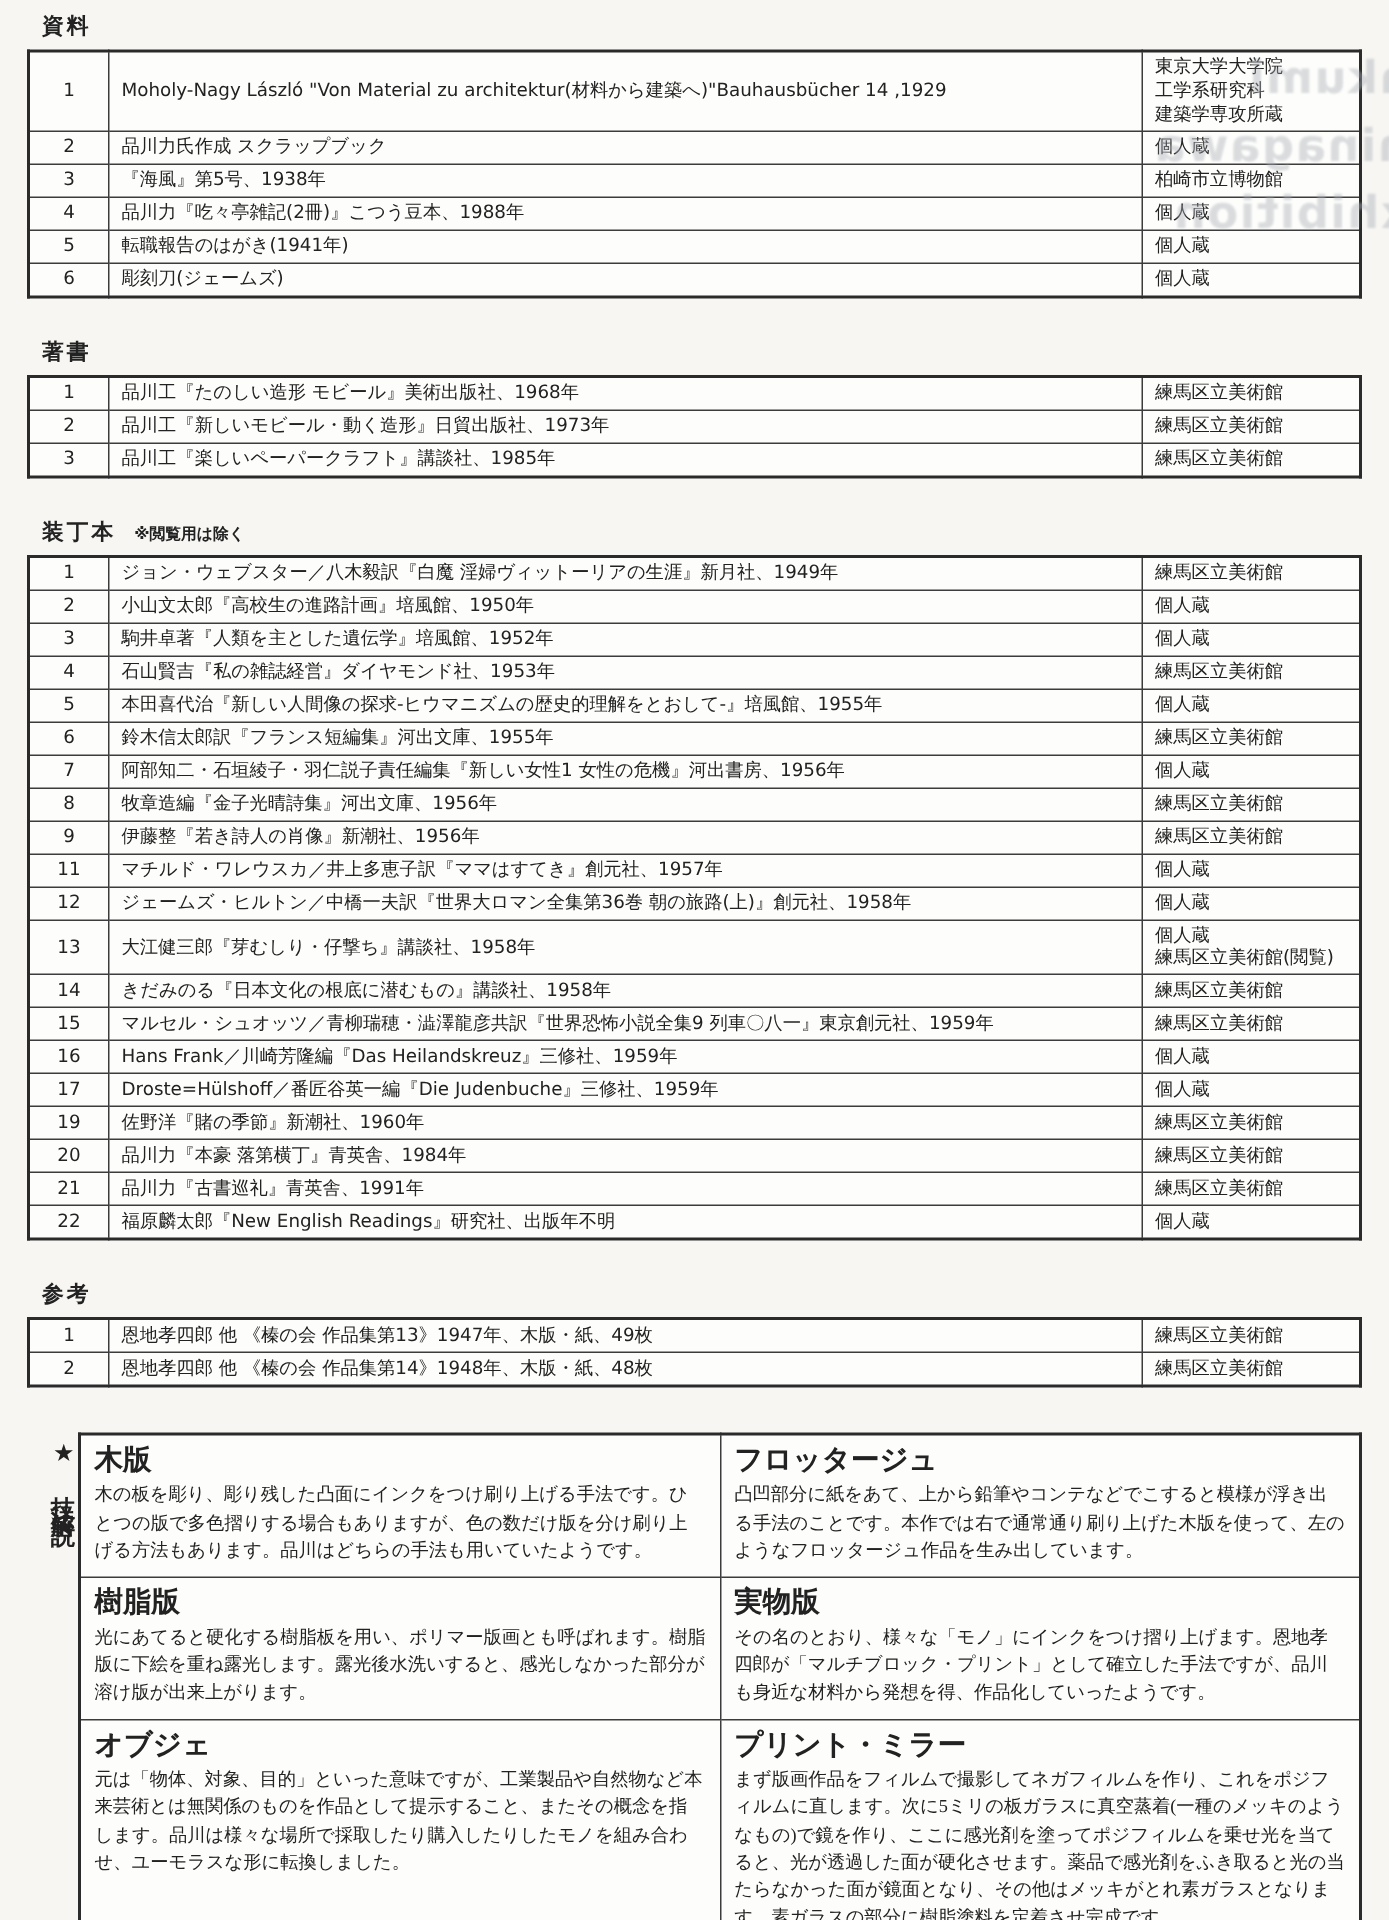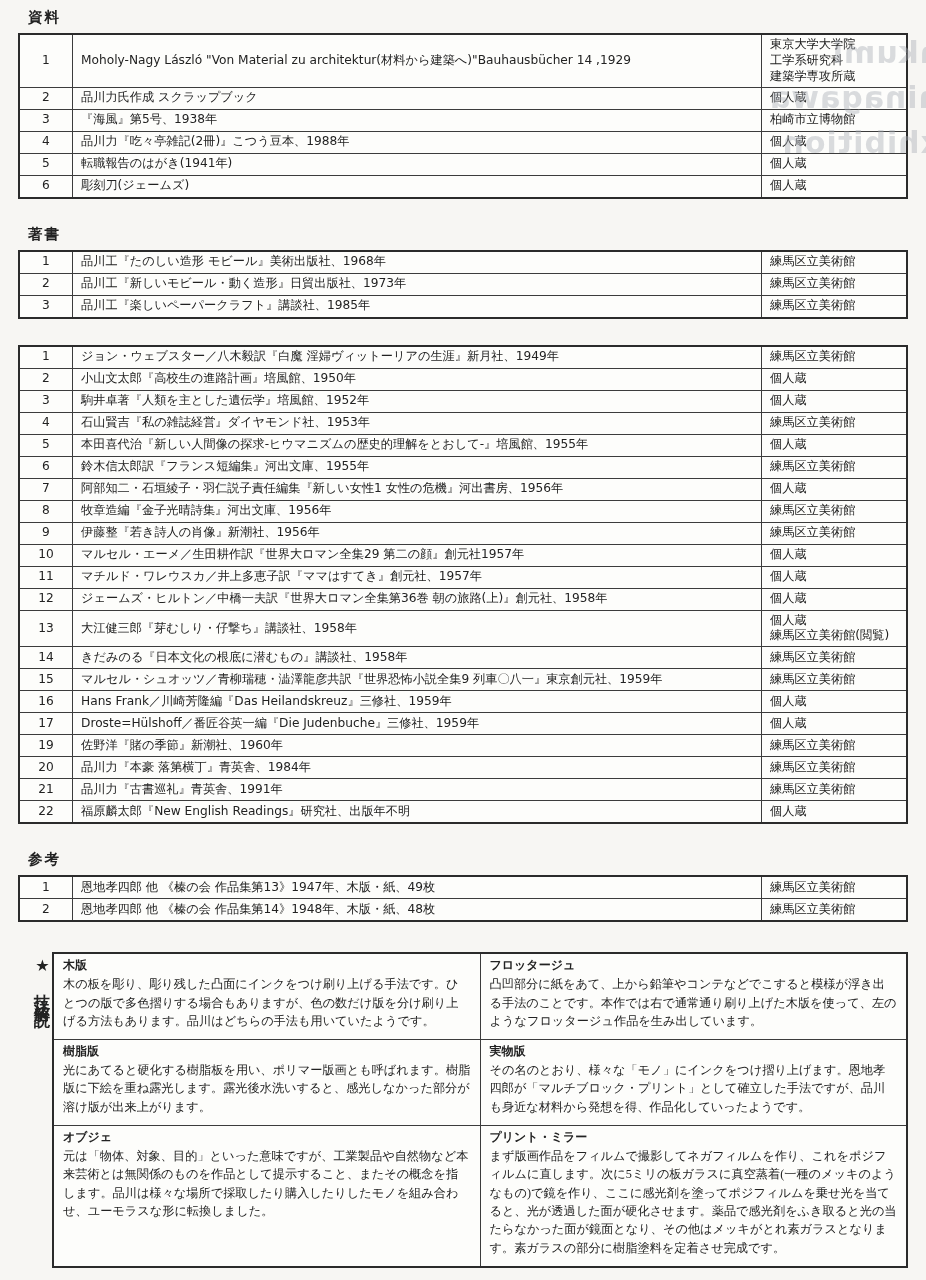--- a/index.html
+++ b/index.html
@@ -81,21 +81,21 @@
     background:#fdfdfb;
   }
   table.tech td{
     width:50%;
     border:1px solid #3c3c3c;
     vertical-align:top;
     padding:3px 9px 9px 9px;
   }
   table.tech h3{
     margin:0;
-    font-size:12px;
+    font-size:19px;
     font-weight:bold;
   }
   table.tech p{
     margin:1px 0 0 0;
     font-size:12.2px;
     line-height:1.5;
     font-family:Liberation Serif, serif;
   }
 </style>
 </head>
@@ -175,20 +175,23 @@
           <tr>
             <td class="num">3</td>
             <td class="txt">品川工『楽しいペーパークラフト』講談社、1985年</td>
             <td class="own">練馬区立美術館</td>
           </tr>
         </tbody>
     </table>
   </section>
 
   <section class="sec">
+    <h2 class="sec-title">
+      <span>装丁本</span><span class="sec-note">※閲覧用は除く</span>
+    </h2>
     <table class="list">
       <tbody>
 
           <tr>
             <td class="num">1</td>
             <td class="txt">ジョン・ウェブスター／八木毅訳『白魔 淫婦ヴィットーリアの生涯』新月社、1949年</td>
             <td class="own">練馬区立美術館</td>
           </tr>
 
           <tr>
@@ -232,25 +235,20 @@
             <td class="txt">牧章造編『金子光晴詩集』河出文庫、1956年</td>
             <td class="own">練馬区立美術館</td>
           </tr>
 
           <tr>
             <td class="num">9</td>
             <td class="txt">伊藤整『若き詩人の肖像』新潮社、1956年</td>
             <td class="own">練馬区立美術館</td>
           </tr>
 
-          <tr>
-            <td class="num">10</td>
-            <td class="txt">マルセル・エーメ／生田耕作訳『世界大ロマン全集29 第二の顔』創元社1957年</td>
-            <td class="own">個人蔵</td>
-          </tr>
 
           <tr>
             <td class="num">11</td>
             <td class="txt">マチルド・ワレウスカ／井上多恵子訳『ママはすてき』創元社、1957年</td>
             <td class="own">個人蔵</td>
           </tr>
 
           <tr>
             <td class="num">12</td>
             <td class="txt">ジェームズ・ヒルトン／中橋一夫訳『世界大ロマン全集第36巻 朝の旅路(上)』創元社、1958年</td>

